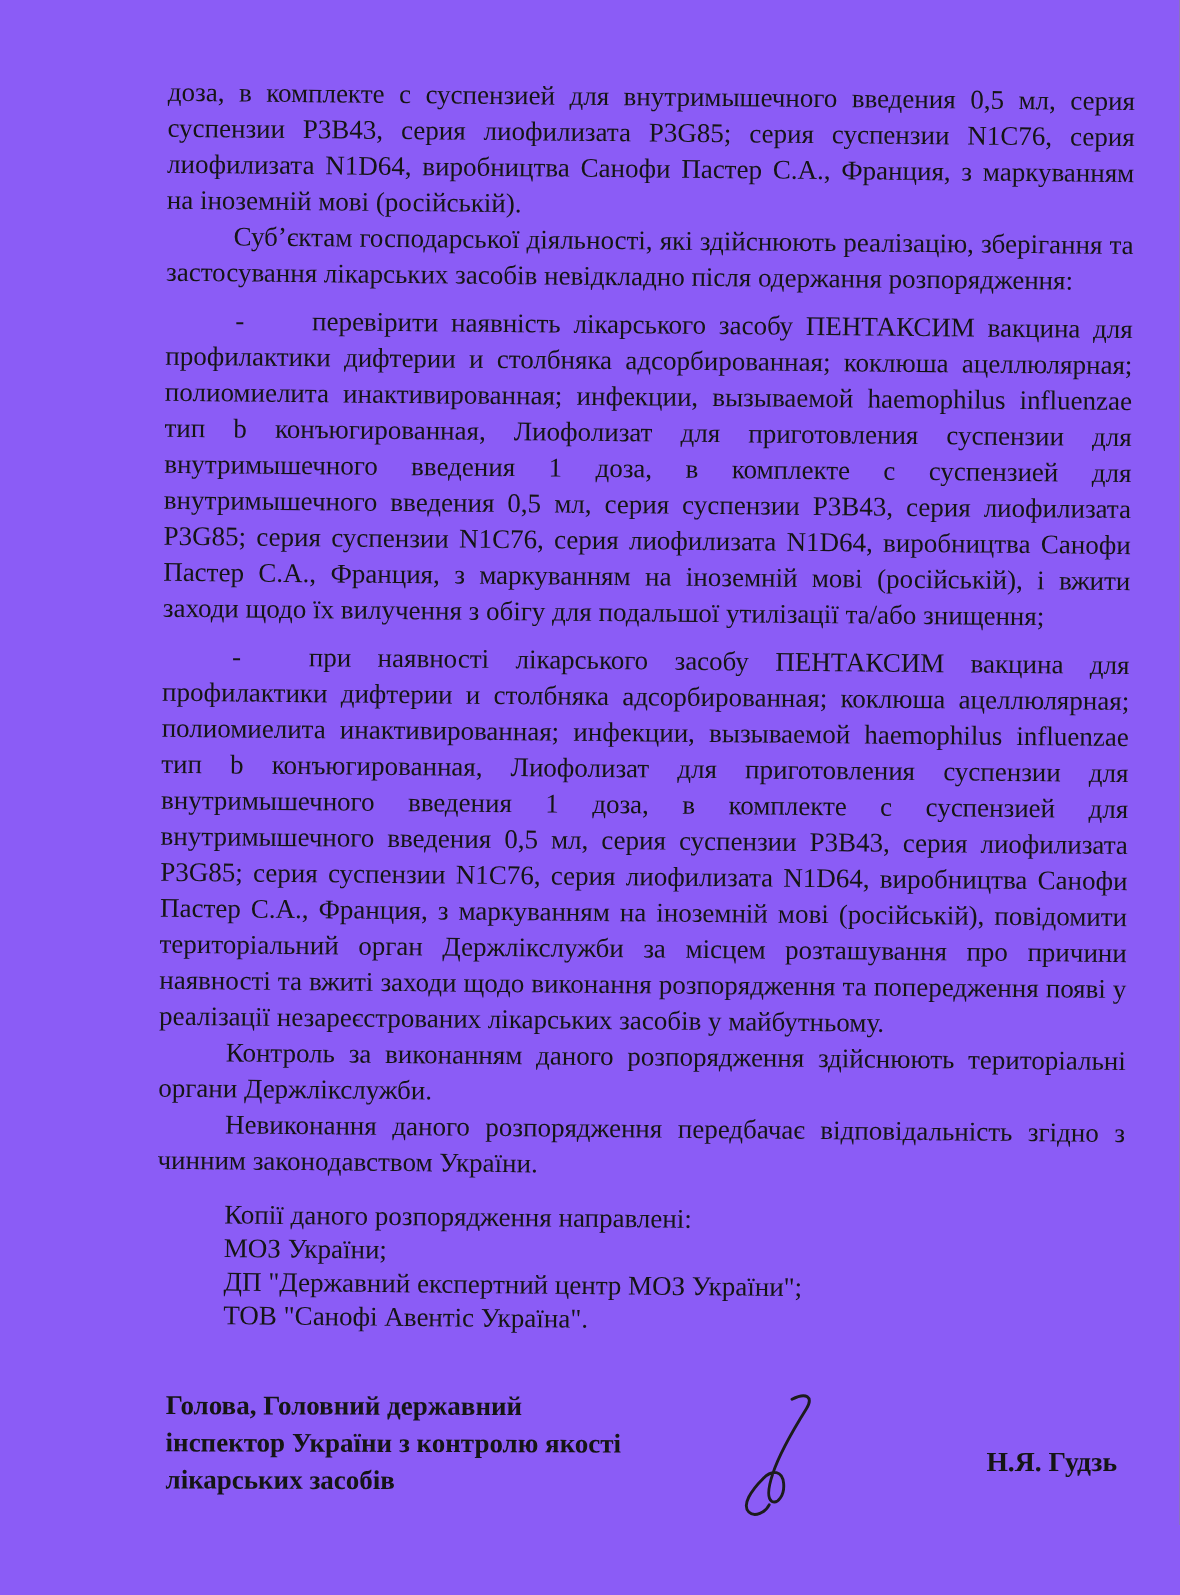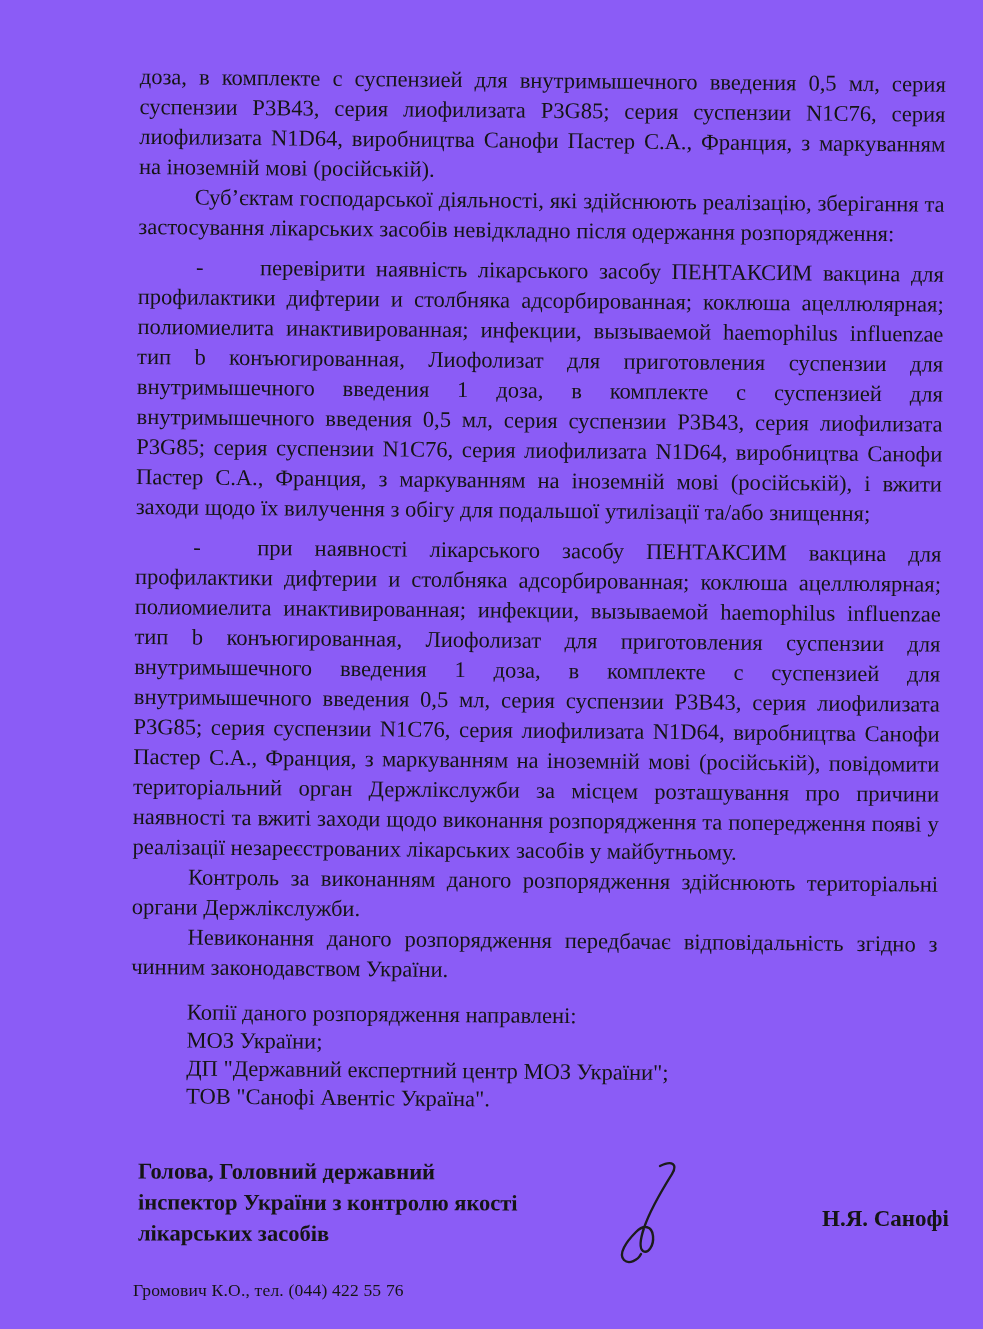--- a/index.html
+++ b/index.html
@@ -120,17 +120,16 @@
   <div class="sign-block">
     <div>Голова, Головний державний</div>
     <div>інспектор України з контролю якості</div>
     <div>лікарських засобів</div>
   </div>
 
   <svg class="signature-scribble" viewBox="0 0 110 112" xmlns="http://www.w3.org/2000/svg">
     <path d="M62,8 C74,2 80,6 74,16 C64,32 52,52 46,70 C42,82 41,90 45,93 C50,96 56,88 55,78 C54,68 46,66 38,74 C28,84 20,96 26,102 C31,107 40,102 43,96" fill="none" stroke="#1c1c1c" stroke-width="2.4" stroke-linecap="round"></path>
   </svg>
 
-  <div class="sign-name">Н.Я. Санофі</div>
+  <div class="sign-name">Н.Я. Гудзь</div>
 
-  <div class="footer-note">Громович К.О., тел. (044) 422 55 76</div>
 
 </div>
 
 </body></html>

